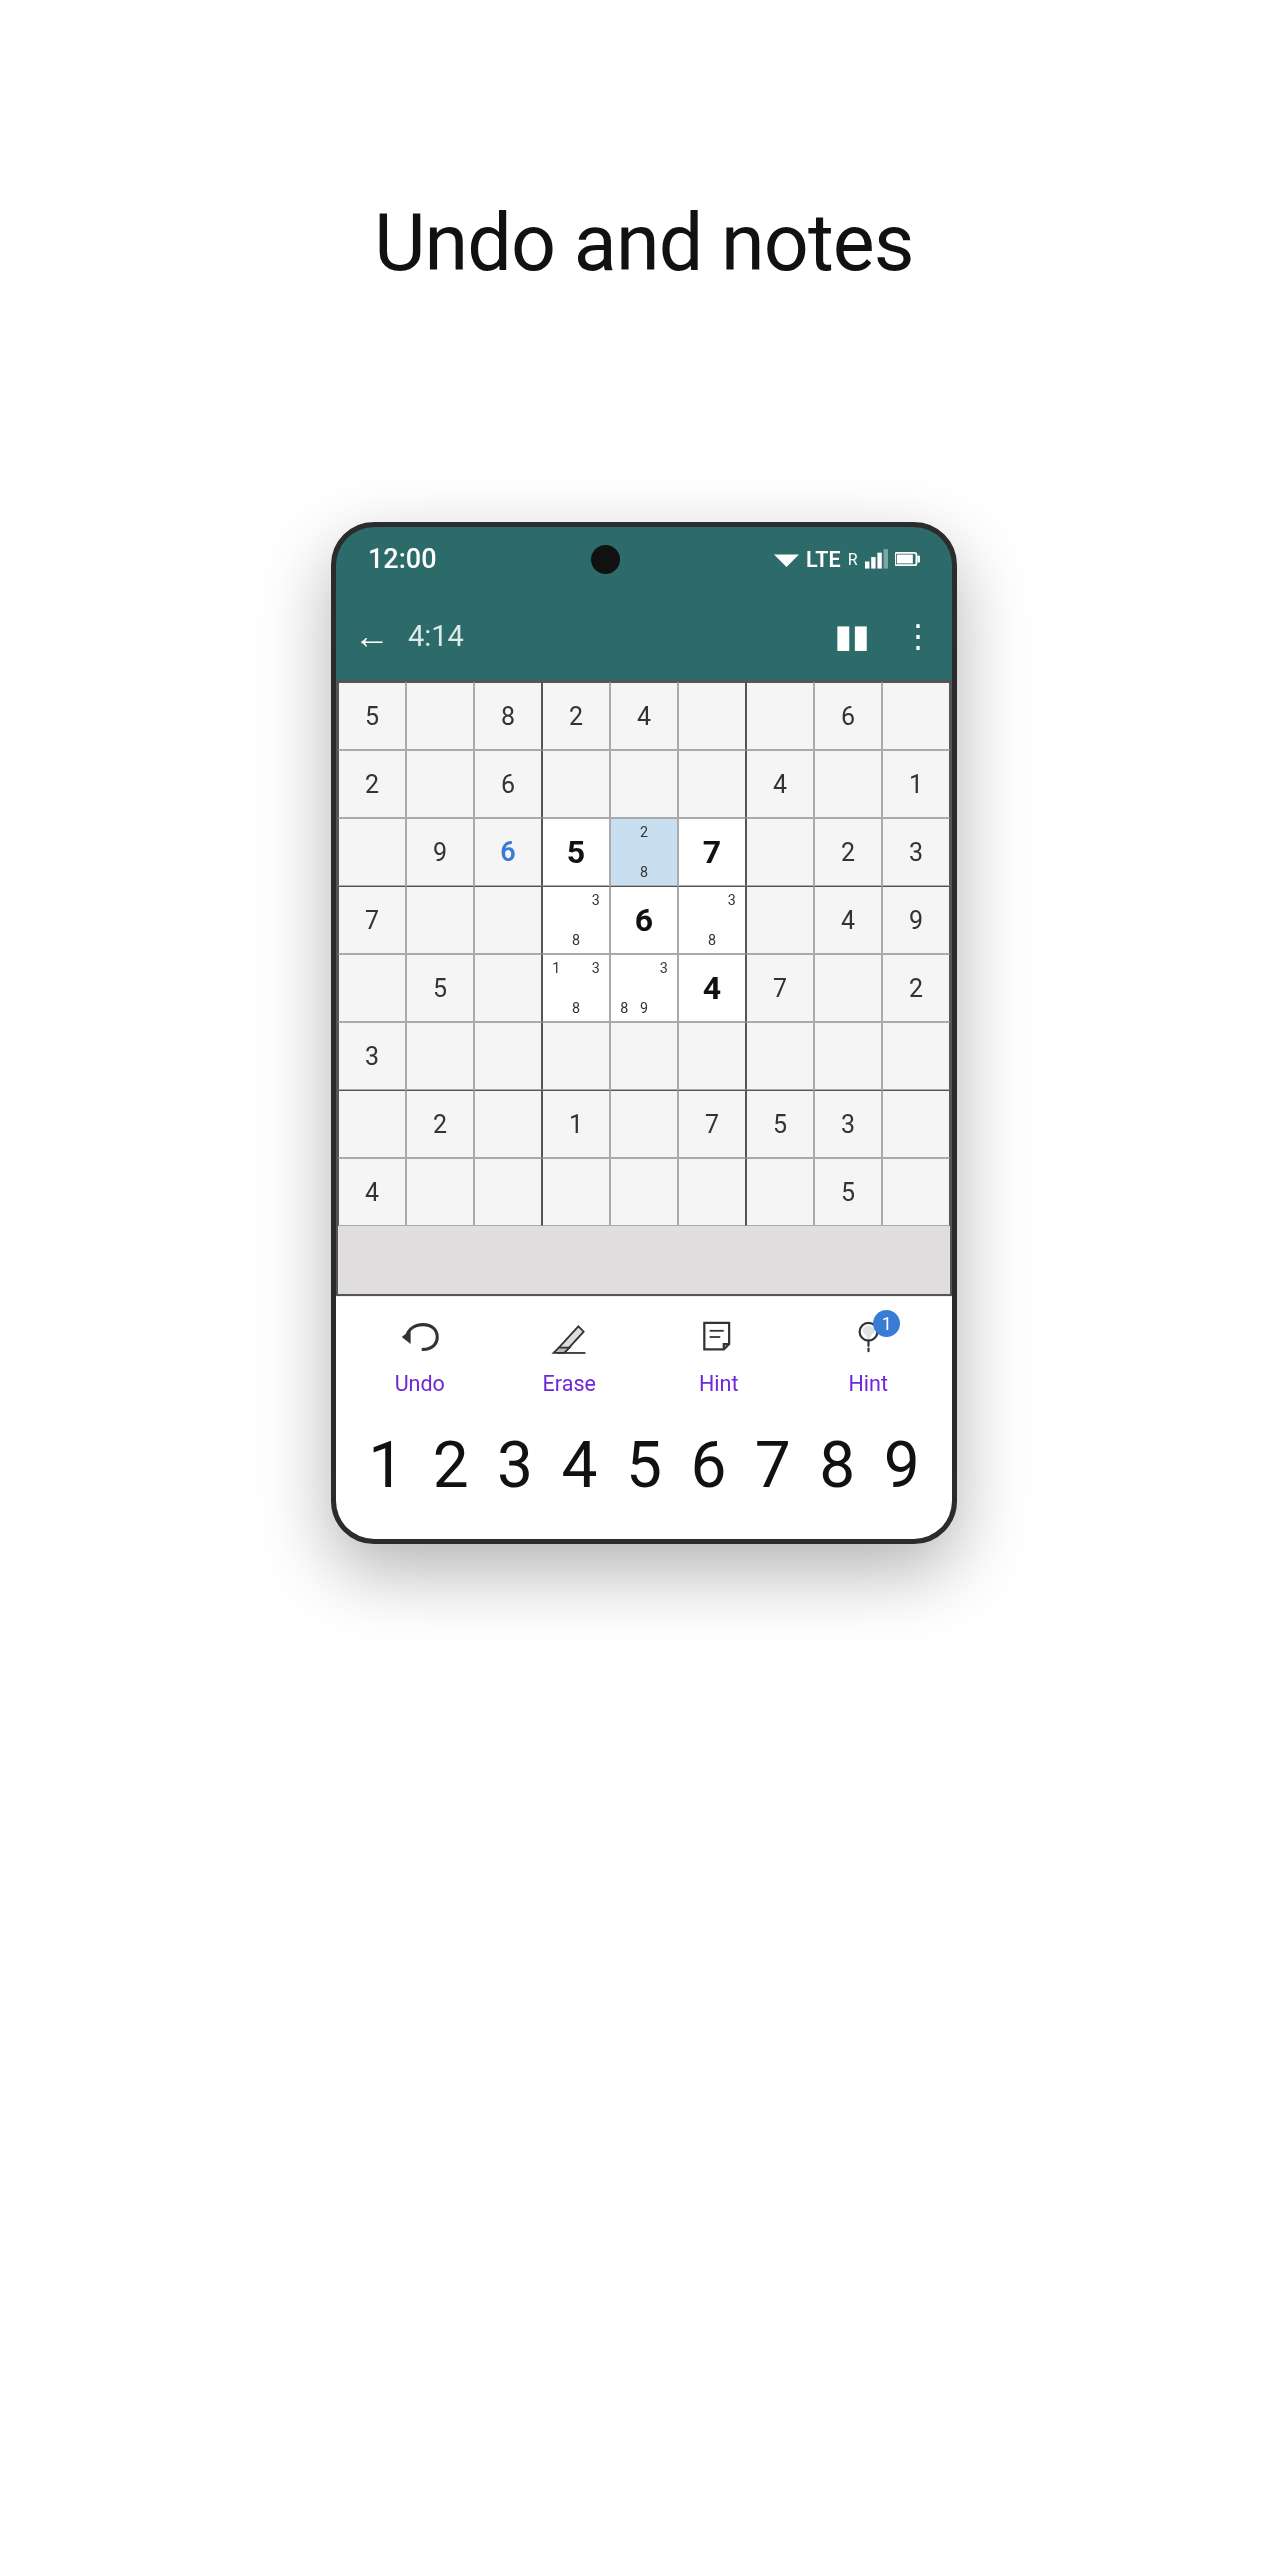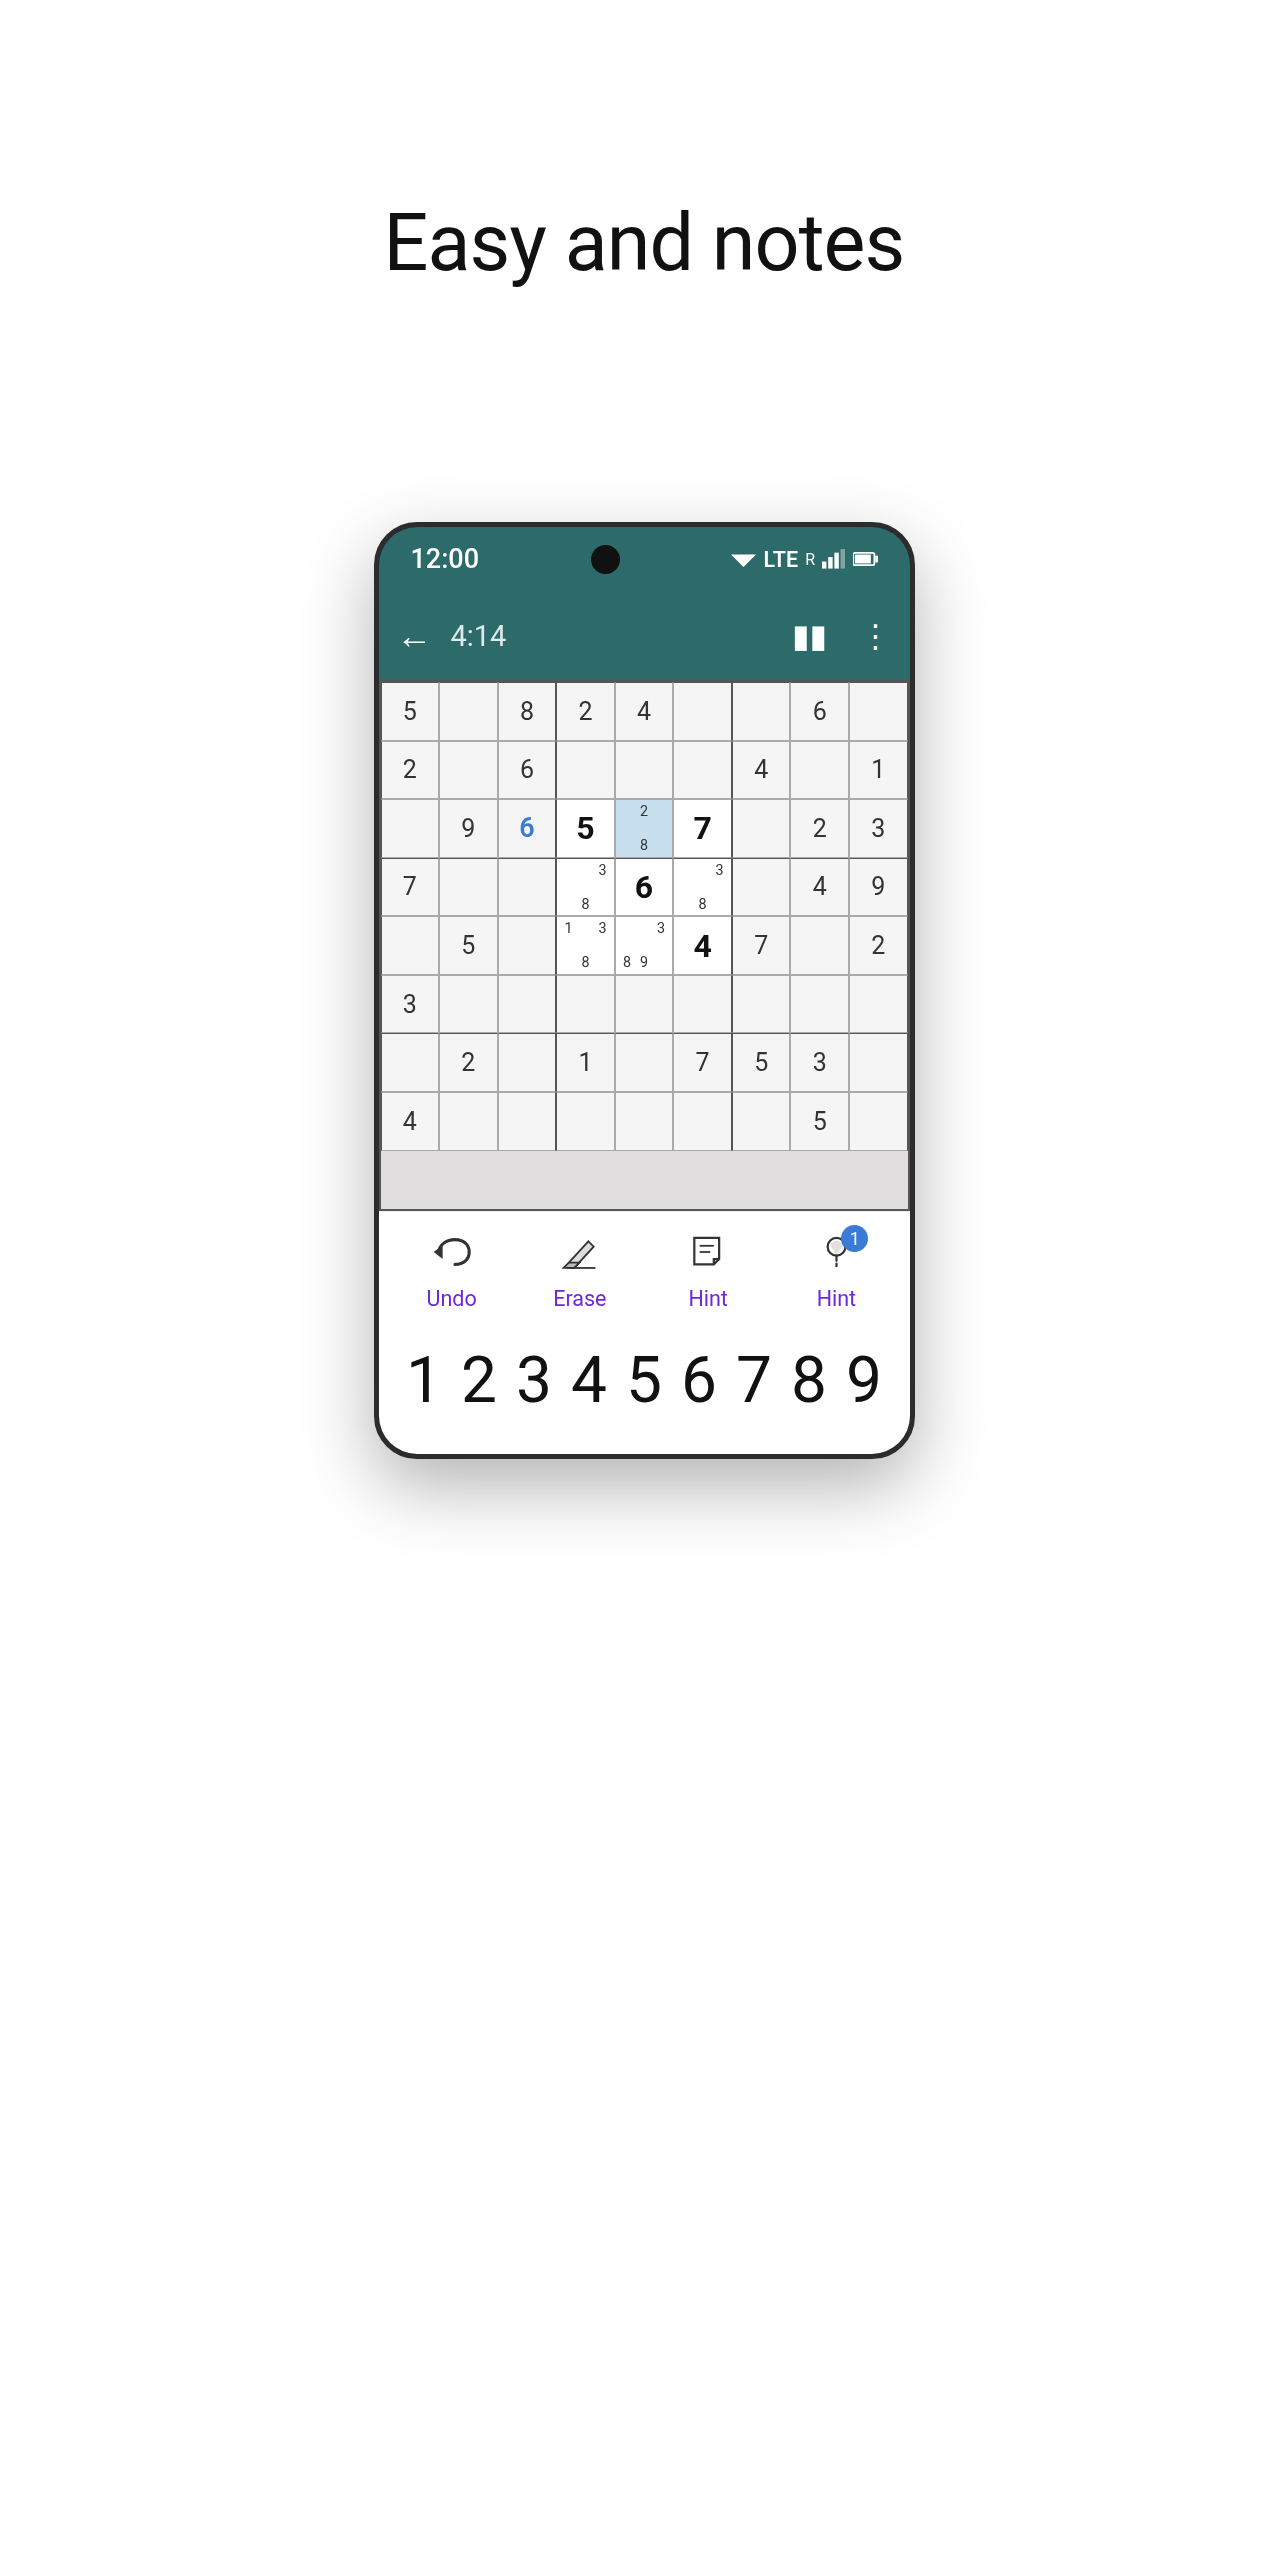--- a/index.html
+++ b/index.html
@@ -18,21 +18,21 @@
       font-size: 79px;
       font-weight: 400;
       color: #111111;
       margin-top: 197px;
       margin-bottom: 233px;
       letter-spacing: -0.9px;
     }
 
     
     .phone-frame {
-      width: 541px;
+      width: 626px;
       background: #1c1c1e;
       border-radius: 43px;
       border: 5.4px solid #2c2c2e;
       overflow: hidden;
       box-shadow: 0 27px 72px rgba(0,0,0,0.3);
     }
 
     
     .status-bar {
       background: #2d6a6a;
@@ -228,21 +228,21 @@
       font-weight: 400;
       color: #111;
       cursor: pointer;
       min-width: 54px;
       text-align: center;
     }
   </style>
 </head>
 <body>
 
-<h1 class="page-title">Easy and notes</h1>
+<h1 class="page-title">Undo and notes</h1>
 
 <div class="phone-frame">
 
   <div class="status-bar">
     <span class="status-time">12:00</span>
     <div class="status-center"></div>
     <div class="status-icons">
       <svg width="25" height="19.7" viewBox="0 0 28 22" fill="white">
         <polygon points="14,20 0,6 28,6" fill="white"></polygon>
       </svg>

